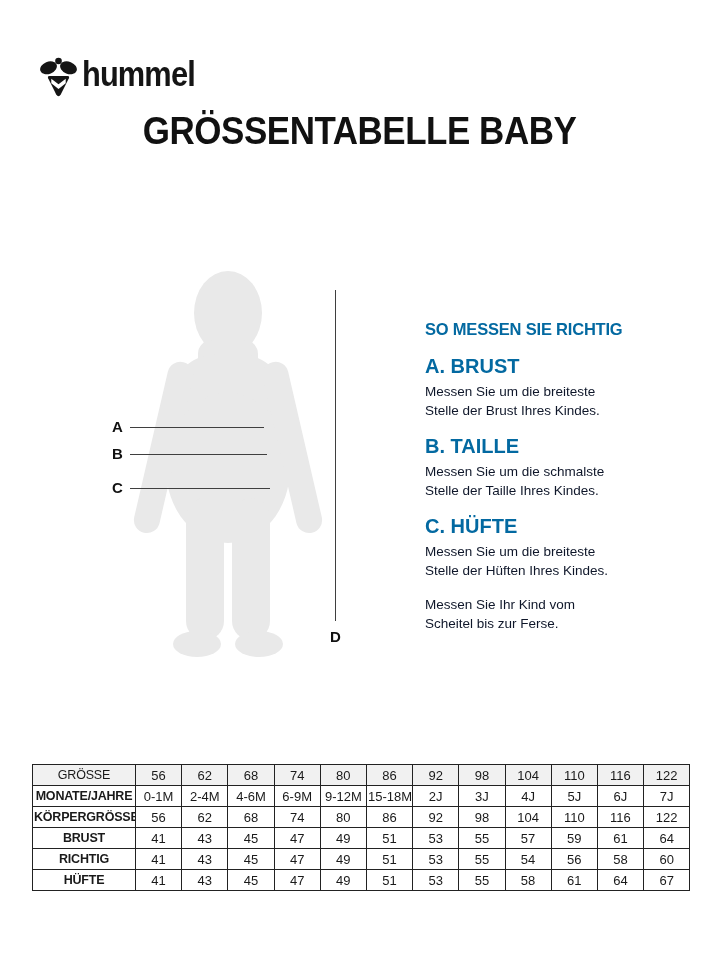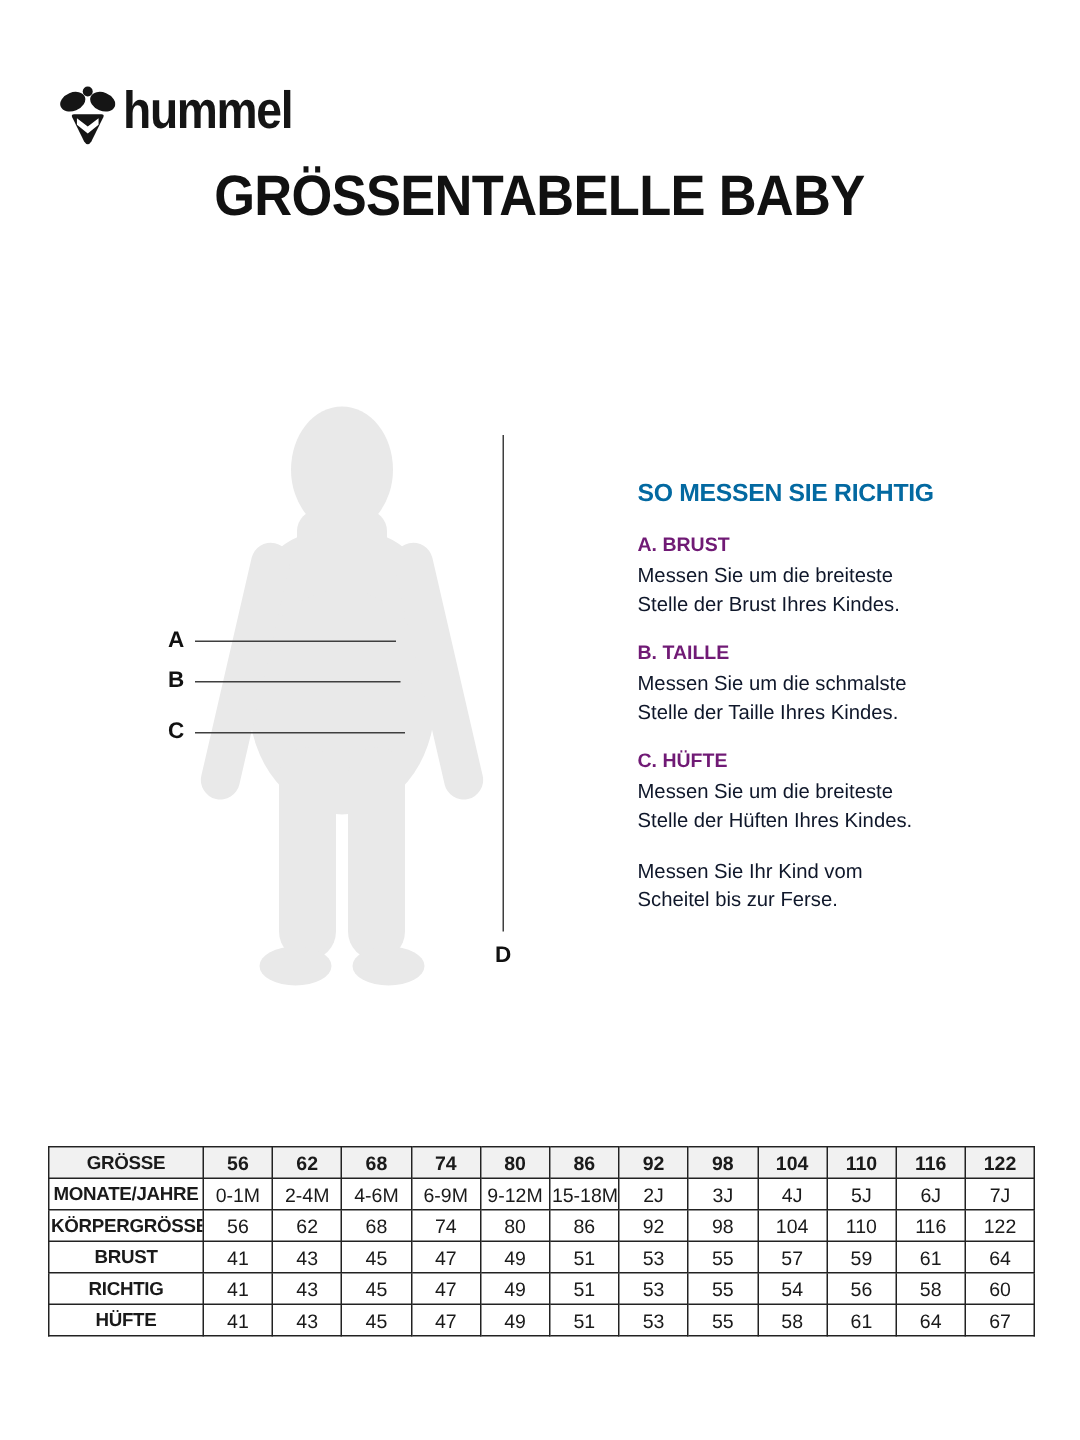--- a/index.html
+++ b/index.html
@@ -26,29 +26,29 @@
   .mlabel { position:absolute; font-size:15px; font-weight:bold; color:#111; line-height:16px; }
   .mlabel-a { left:112px; top:419px; }
   .mlabel-b { left:112px; top:446px; }
   .mlabel-c { left:112px; top:480px; }
   .mlabel-d { left:330px; top:629px; }
 
   
   .howto { position:absolute; left:425px; top:320px; width:270px; }
   .howto h2 { font-size:16.5px; font-weight:bold; letter-spacing:-0.2px; margin-bottom:16px; color:#0369a1; }
   .sec { margin-bottom:15px; }
-  .sec h3 { font-size:13px; font-weight:bold; margin-bottom:4px; color:#701a75; }
+  .sec h3 { font-size:20px; font-weight:bold; margin-bottom:4px; color:#0369a1; }
   .sec p { font-size:13.5px; line-height:19px; color:#0f172a; }
 
   
   .tablewrap { position:absolute; left:32px; top:764px; width:657px; }
   table { border-collapse:collapse; table-layout:fixed; width:657px; }
   td { border:1px solid #222; height:21px; text-align:center; vertical-align:middle; font-size:13px; padding:0 1px; color:#1a1a1a; white-space:nowrap; overflow:hidden; }
   td.lbl { font-weight:bold; font-size:12.5px; letter-spacing:-0.2px; }
-  tr.hdr td { background:#f1f1f1; font-weight:bold; }
+  tr.hdr td { background:#f1f1f1; font-weight:normal; }
 </style>
 </head>
 <body>
 
 <div class="page">
 
   <div class="logo">
     <svg class="bee" viewBox="0 0 40 44" aria-hidden="true">
       <circle cx="20" cy="4.2" r="3.6" fill="#151515"></circle>
       <ellipse cx="9.2" cy="11.5" rx="9.4" ry="6.6" fill="#151515" transform="rotate(-22 9.2 11.5)"></ellipse>

